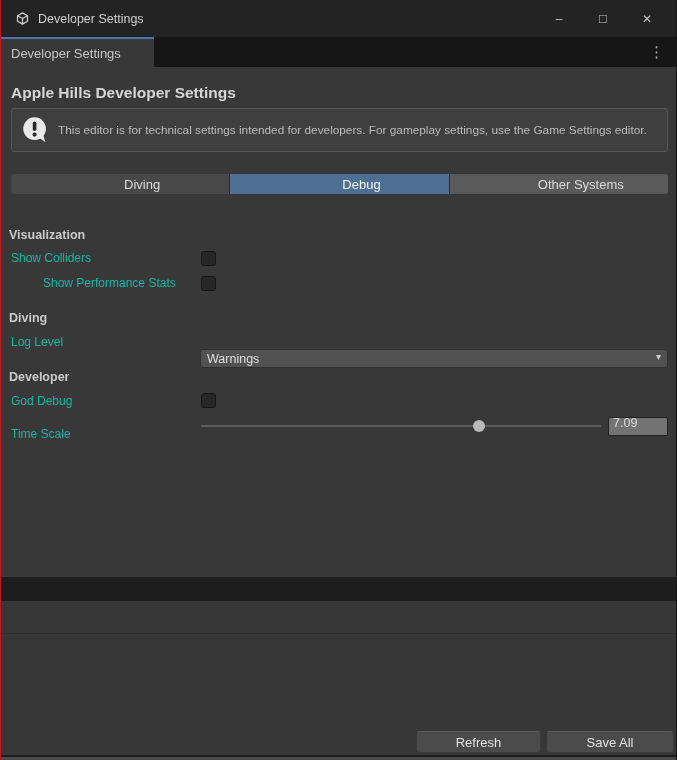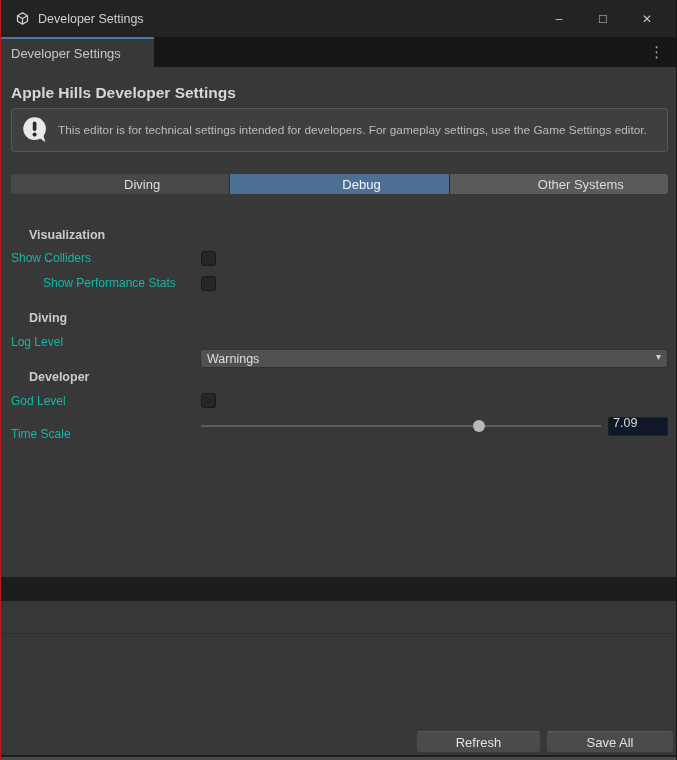--- a/index.html
+++ b/index.html
@@ -22,30 +22,30 @@
   .heading{position:absolute;left:10px;top:84px;font-size:15.5px;font-weight:700;color:#d6d6d6;}
   .helpbox{position:absolute;left:10px;top:108px;width:657px;height:44px;background:#3f3f3f;border:1px solid #565656;border-radius:3px;display:flex;align-items:center;}
   .helpbox-icon{flex:0 0 auto;margin-left:9px;width:29px;height:29px;}
   .helpbox-text{margin-left:8px;margin-right:8px;color:#bcbcbc;font-size:11.8px;line-height:15px;text-align:center;}
   .toolbar{position:absolute;left:10px;top:174px;width:657px;height:20px;display:flex;border-radius:3px;overflow:hidden;}
   .segment{flex:1;display:flex;align-items:center;justify-content:center;font-size:13px;color:#dcdcdc;border-right:1px solid #2a2a2a;cursor:default;padding-left:44px;}
   .segment:last-child{border-right:none;}
   .segment.s0{background:#484848;}
   .segment.s1{background:#4d6f94;color:#f2f6fa;}
   .segment.s2{background:#5a5a5a;}
-  .section-title{position:absolute;left:28px;font-size:12.5px;font-weight:700;color:#cacaca;}
+  .section-title{position:absolute;left:8px;font-size:12.5px;font-weight:700;color:#cacaca;}
   .row-label{position:absolute;left:10px;font-size:12px;color:#14b8a6;}
   .checkbox{position:absolute;left:200px;width:15px;height:15px;background:#262626;border:1px solid #171717;border-radius:3px;}
   .dropdown{position:absolute;left:199px;top:349px;width:468px;height:19px;background:#515151;border:1px solid #303030;border-radius:3px;
             display:flex;align-items:center;color:#dfdfdf;font-size:12.5px;padding-left:6px;}
   .dropdown-arrow{position:absolute;right:6px;top:1px;font-size:10px;color:#cfcfcf;}
   .slider-area{position:absolute;left:200px;top:414px;width:400px;height:24px;}
   .slider-track{position:absolute;left:0;right:0;top:11px;height:2px;background:#5d5d5d;}
   .slider-handle{position:absolute;top:6px;width:12px;height:12px;border-radius:50%;background:#b9b9b9;transform:translateX(-50%);}
-  .float-field{position:absolute;left:607px;top:417px;width:60px;height:19px;background:#0f172a;border:1px solid #212121;border-radius:2px;
+  .float-field{position:absolute;left:607px;top:417px;width:60px;height:19px;background:#737373;border:1px solid #212121;border-radius:2px;
                color:#dcdcdc;font-size:12.5px;padding:0 0 8px 4px;outline:none;}
   
   .divider-band{position:absolute;left:0;top:577px;width:100%;height:24px;background:#1d1d1d;}
   .lower-panel{position:absolute;left:0;top:601px;width:100%;height:159px;background:#373737;}
   .lower-line{position:absolute;left:0;top:633px;width:100%;height:1px;background:#2e2e2e;}
   .footer-btn{position:absolute;top:731px;height:22px;background:#4b4b4b;border:1px solid #3a3a3a;border-top-color:#5c5c5c;border-radius:4px;
               display:flex;align-items:center;justify-content:center;color:#e2e2e2;font-size:13px;cursor:default;}
   .btn-refresh{left:415px;width:125px;}
   .btn-saveall{left:545px;width:128px;}
   .bottom-edge-dark{position:absolute;left:0;top:755px;width:100%;height:2px;background:#1e1e1e;}
@@ -107,21 +107,21 @@
   <div class="checkbox" style="top:276px;"></div>
 
   <div class="section-title" style="top:311px;">Diving</div>
   <div class="row-label" style="top:335px;">Log Level</div>
   <div class="dropdown">
     <span>Warnings</span>
     <span class="dropdown-arrow">▾</span>
   </div>
 
   <div class="section-title" style="top:370px;">Developer</div>
-  <div class="row-label" style="top:394px;">God Level</div>
+  <div class="row-label" style="top:394px;">God Debug</div>
   <div class="checkbox" style="top:393px;"></div>
   <div class="row-label" style="top:427px;">Time Scale</div>
   <div class="slider-area">
     <div class="slider-track"></div>
     <div class="slider-handle" style="left: 69.5%;"></div>
   </div>
   <input class="float-field" value="7.09" style="">
 
   <div class="divider-band"></div>
   <div class="lower-panel"></div>

